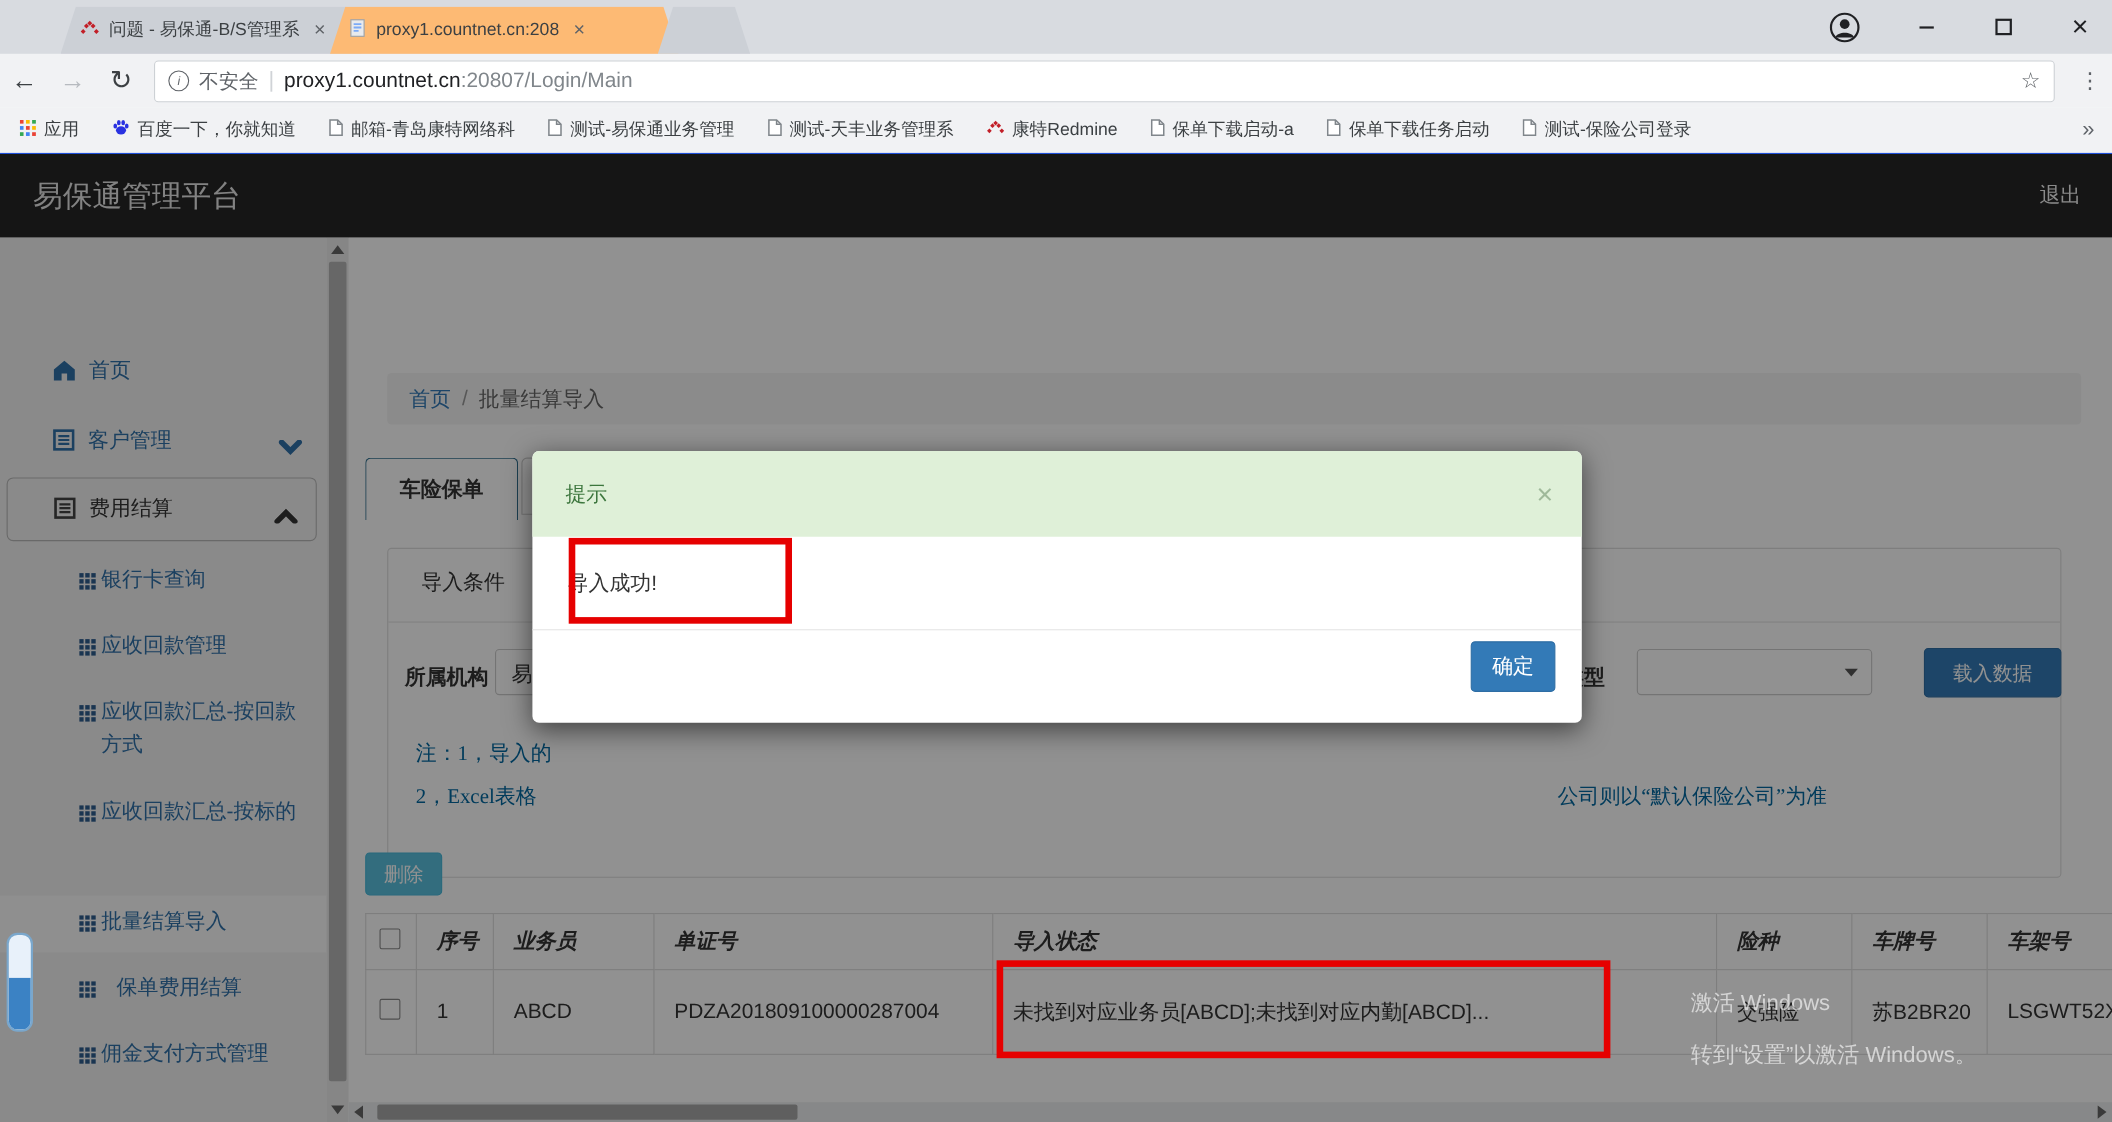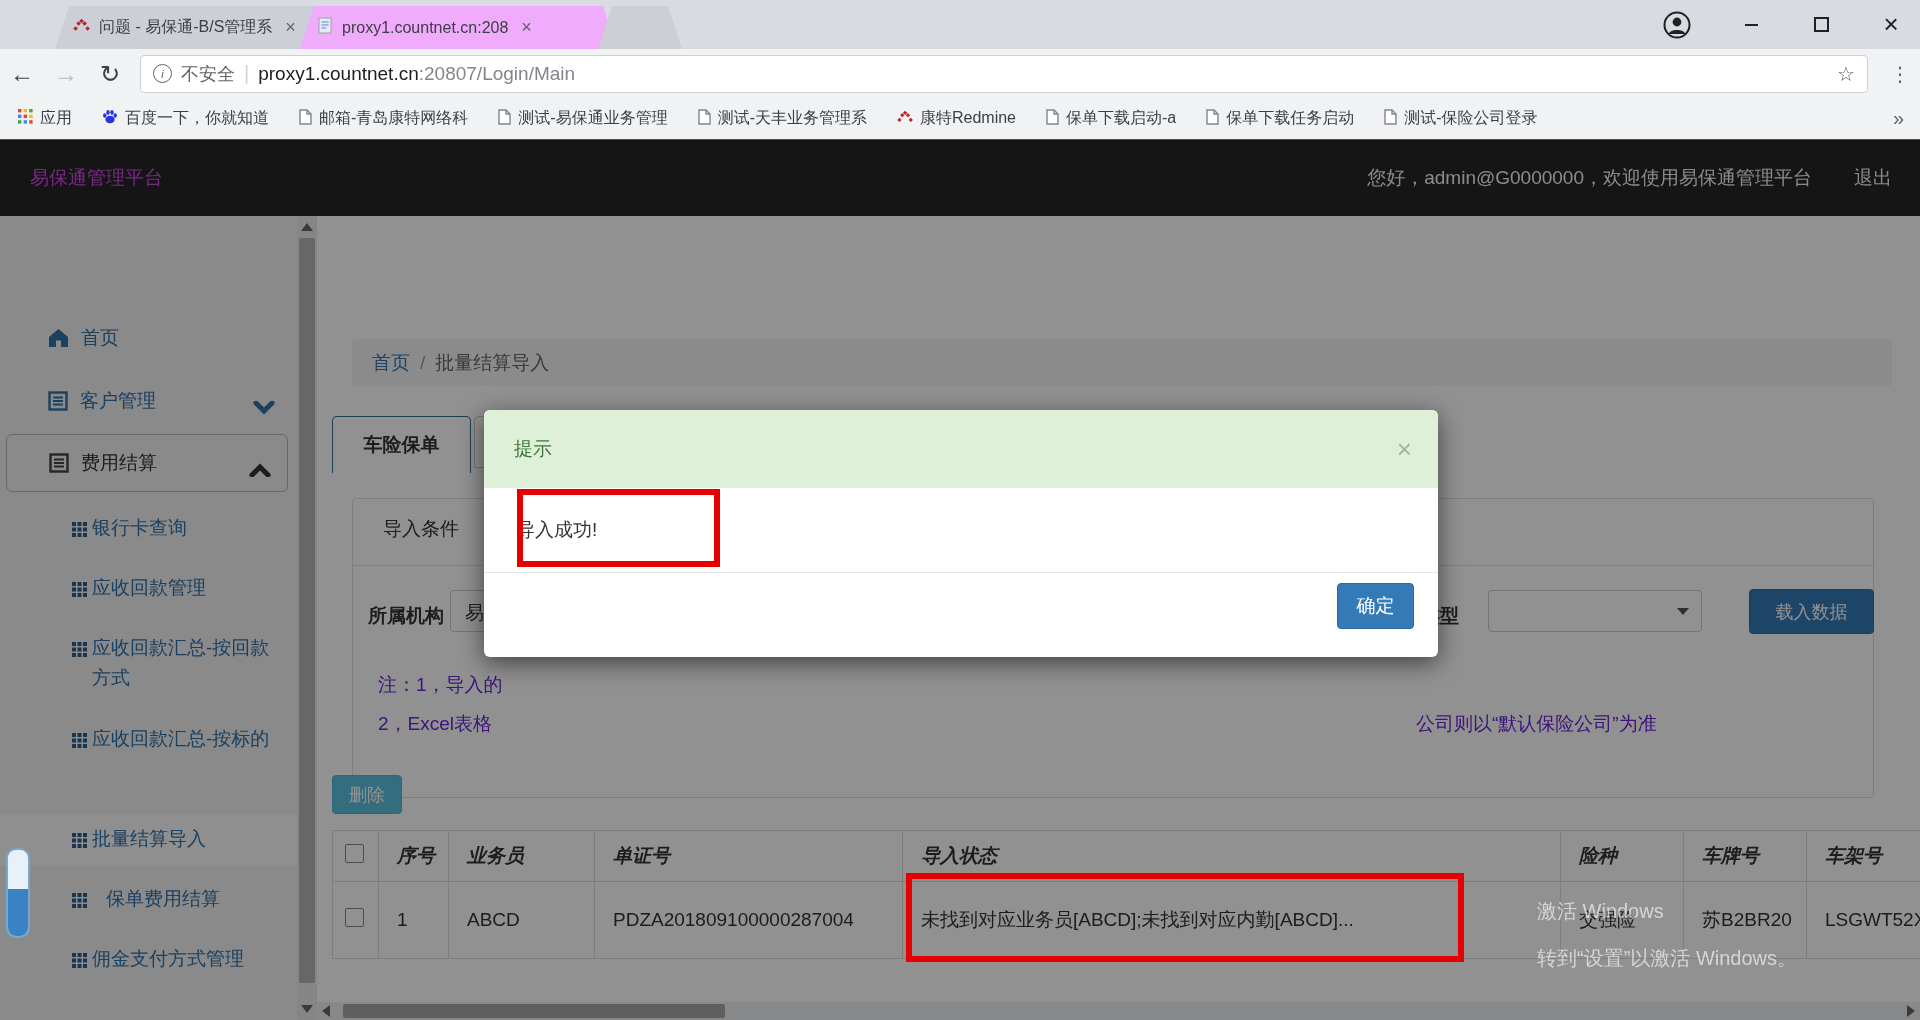--- a/index.html
+++ b/index.html
@@ -4,21 +4,21 @@
 <style>
   html,body{margin:0;padding:0;background:#000;}
   .screen{position:relative;width:1920px;height:1020px;overflow:hidden;
     font-family:"Liberation Sans","DejaVu Sans",sans-serif;background:#fff;}
   
   .tabstrip{position:absolute;left:0;top:0;width:1920px;height:49px;background:#d8dbe0;}
   .tab{position:absolute;top:6px;height:43px;display:flex;align-items:center;gap:9px;
     padding:0 14px 0 18px;clip-path:polygon(14px 0,calc(100% - 14px) 0,100% 100%,0 100%);
     font-size:16px;color:#3c4043;white-space:nowrap;}
   .tab.inactive{background:#ccd0d6;}
-  .tab.active{background:#f0abfc;}
+  .tab.active{background:#fdba74;}
   .tab .title{max-width:180px;overflow:hidden;text-overflow:clip;}
   .tab .x{color:#5f6368;font-size:18px;margin-left:4px;}
   .winbtn{position:absolute;top:0;height:49px;display:flex;align-items:center;justify-content:center;width:50px;color:#202124;}
   .toolbar{position:absolute;left:0;top:49px;width:1920px;height:49px;background:#f1f2f4;
     display:flex;align-items:center;}
   .navbtn{font-size:24px;color:#5f6368;width:44px;text-align:center;}
   .navbtn.disabled{color:#b6babf;}
   .urlbox{flex:1;height:36px;background:#fff;border:1px solid #cdd1d5;border-radius:4px;
     margin:0 12px 0 8px;display:flex;align-items:center;padding:0 12px;gap:9px;}
   .info-i{width:17px;height:17px;border:1.5px solid #5f6368;border-radius:50%;color:#5f6368;
@@ -30,40 +30,40 @@
   .star{margin-left:auto;color:#5f6368;font-size:20px;}
   .menu3{font-size:20px;color:#5f6368;width:40px;text-align:center;}
   .bookmarks{position:absolute;left:0;top:98px;width:1920px;height:42px;background:#f1f2f4;
     border-bottom:1px solid #1d4ed8;display:flex;align-items:center;gap:30px;padding-left:18px;box-sizing:border-box;}
   .bm{display:flex;align-items:center;gap:7px;font-size:16px;color:#3c4043;white-space:nowrap;}
   .bm-chevron{margin-left:auto;margin-right:16px;color:#5f6368;font-size:20px;}
   
   .page{position:absolute;left:0;top:140px;width:1920px;height:880px;background:#fff;}
   .appheader{position:absolute;left:0;top:0;width:1920px;height:76px;background:#252525;
     display:flex;align-items:center;}
-  .apptitle{color:#d946ef;font-size:19px;margin-left:30px;}
+  .apptitle{color:#e5e5e5;font-size:27px;margin-left:30px;}
   .headright{margin-left:auto;margin-right:28px;display:flex;align-items:center;gap:42px;
     color:#f2f2f2;font-size:19px;}
   .sidebar{position:absolute;left:0;top:76px;width:297px;height:804px;background:#f2f2f2;}
   .snav{position:absolute;left:0;width:297px;display:flex;align-items:flex-start;gap:12px;
     color:#3071a9;font-size:19px;line-height:30px;}
   .snav .ic{margin-top:4px;}
   .sscroll{position:absolute;left:297px;top:76px;width:20px;height:804px;background:#ececec;}
   .sthumb{position:absolute;left:2px;width:16px;background:#b5b5b5;border-radius:2px;}
   .tri{width:0;height:0;position:absolute;}
   .content{position:absolute;left:317px;top:76px;width:1603px;height:804px;background:#fff;}
   .breadcrumb{position:absolute;left:35px;top:123px;width:1540px;height:47px;background:#f5f5f5;
     border-radius:4px;display:flex;align-items:center;font-size:19px;padding-left:20px;box-sizing:border-box;gap:10px;}
   .ctab{position:absolute;top:200px;height:52px;display:flex;align-items:center;justify-content:center;
     font-size:19px;font-weight:bold;border-radius:5px 5px 0 0;box-sizing:border-box;}
   .ctab.inactive{border:1px solid #ccc;color:#337ab7;background:#fff;}
   .ctab.active{border:1px solid #31708f;border-bottom:none;color:#333;background:#fff;height:57px;}
   .panel{position:absolute;left:35px;top:282px;width:1522px;height:300px;border:1px solid #ddd;
     border-radius:4px;background:#fff;box-sizing:border-box;}
-  .rednote{position:absolute;color:#6d28d9;font-size:19px;white-space:nowrap;}
+  .rednote{position:absolute;color:#0369a1;font-size:19px;white-space:nowrap;font-family:Liberation Serif, serif;}
   .btn-primary{background:#337ab7;border:1px solid #2e6da4;color:#fff;border-radius:4px;
     display:flex;align-items:center;justify-content:center;}
   .btn-info{background:#5bc0de;border:1px solid #46b8da;color:#fff;border-radius:4px;
     display:flex;align-items:center;justify-content:center;}
   .selectbox{border:1px solid #ccc;border-radius:4px;background:#fff;box-sizing:border-box;}
   .caret{width:0;height:0;border-left:6px solid transparent;border-right:6px solid transparent;
     border-top:7px solid #555;position:absolute;right:12px;top:17px;}
   table.grid{border-collapse:collapse;table-layout:fixed;font-size:19px;color:#333;}
   table.grid th,table.grid td{border:1px solid #ddd;text-align:left;padding:0 18px;white-space:nowrap;overflow:hidden;}
   table.grid th{height:50px;font-weight:bold;font-style:italic;}
@@ -236,21 +236,20 @@
       <span>测试-保险公司登录</span>
     </span>
     <span class="bm bm-chevron">»</span>
   </div>
 
   <div class="page">
 
     <div class="appheader">
       <span class="apptitle">易保通管理平台</span>
       <span class="headright">
-        <span>您好，admin@G0000000，欢迎使用易保通管理平台</span>
         <span>退出</span>
       </span>
     </div>
 
     <div class="sidebar">
       <div class="snav" style="top:107px;left:48px;">
         <span class="ic"><svg width="21" height="20" viewBox="0 0 21 20">
               <path d="M1 9 L10.5 1 L20 9 V19 H13 V12.5 H8 V19 H1 Z" fill="#3071a9"></path>
             </svg></span>
         <span>首页</span>

